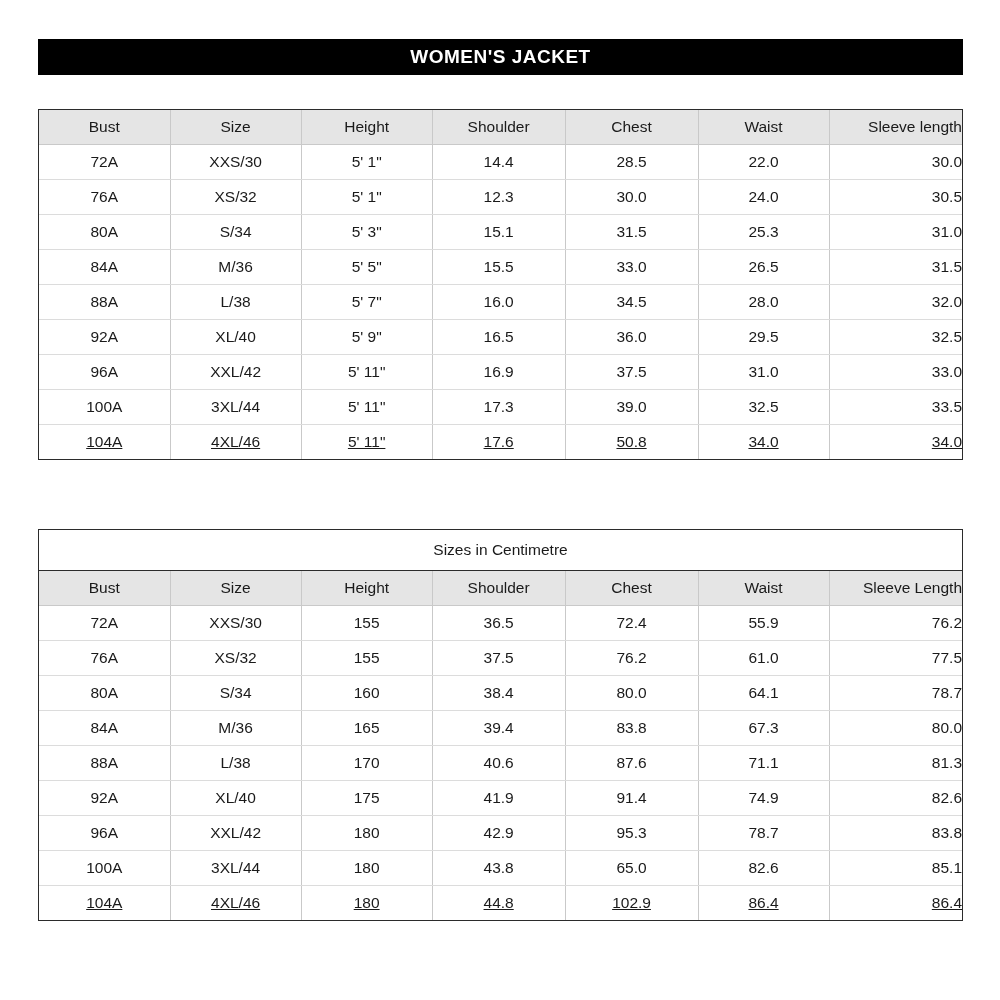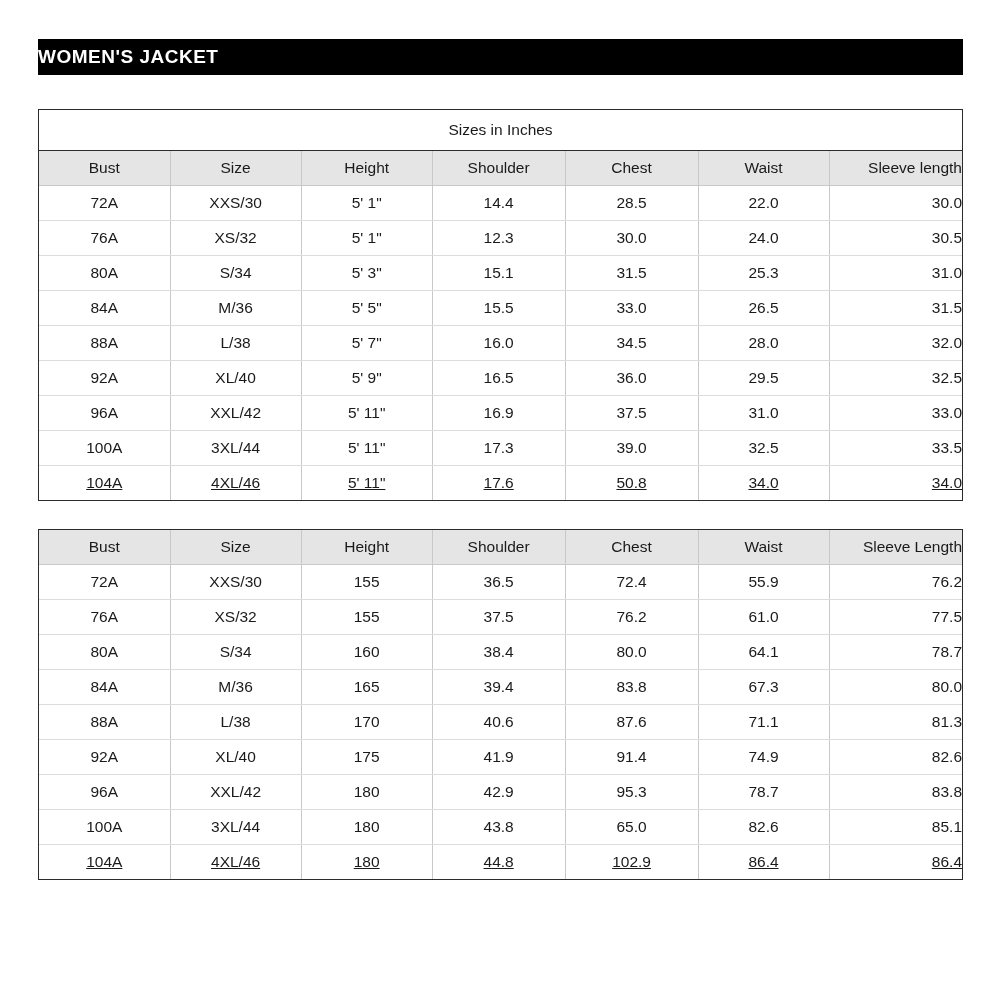--- a/index.html
+++ b/index.html
@@ -23,20 +23,21 @@
   .title-bar {
     position: absolute;
     left: 38px;
     top: 39px;
     width: 925px;
     height: 36px;
     background: #000000;
     color: #ffffff;
     display: flex;
     align-items: center;
+    justify-content: center;
     font-size: 19px;
     font-weight: bold;
     letter-spacing: 0.5px;
   }
   .table-block {
     position: absolute;
     left: 38px;
     width: 925px;
     border: 1px solid #2b2b2b;
     box-sizing: border-box;
@@ -104,21 +105,20 @@
     <table>
       <colgroup>
         <col class="c0">
           <col class="c1">
           <col class="c2">
           <col class="c3">
           <col class="c4">
           <col class="c5">
           <col class="c6">
       </colgroup>
-      <caption>Sizes in Inches</caption>
       <thead>
         <tr>
           <th>Bust</th>
           <th>Size</th>
           <th>Height</th>
           <th>Shoulder</th>
           <th>Chest</th>
           <th>Waist</th>
           <th>Sleeve length</th>
         </tr>
@@ -213,20 +213,21 @@
     <table>
       <colgroup>
         <col class="c0">
           <col class="c1">
           <col class="c2">
           <col class="c3">
           <col class="c4">
           <col class="c5">
           <col class="c6">
       </colgroup>
+      <caption>Sizes in Centimetre</caption>
       <thead>
         <tr>
           <th>Bust</th>
           <th>Size</th>
           <th>Height</th>
           <th>Shoulder</th>
           <th>Chest</th>
           <th>Waist</th>
           <th>Sleeve Length</th>
         </tr>

